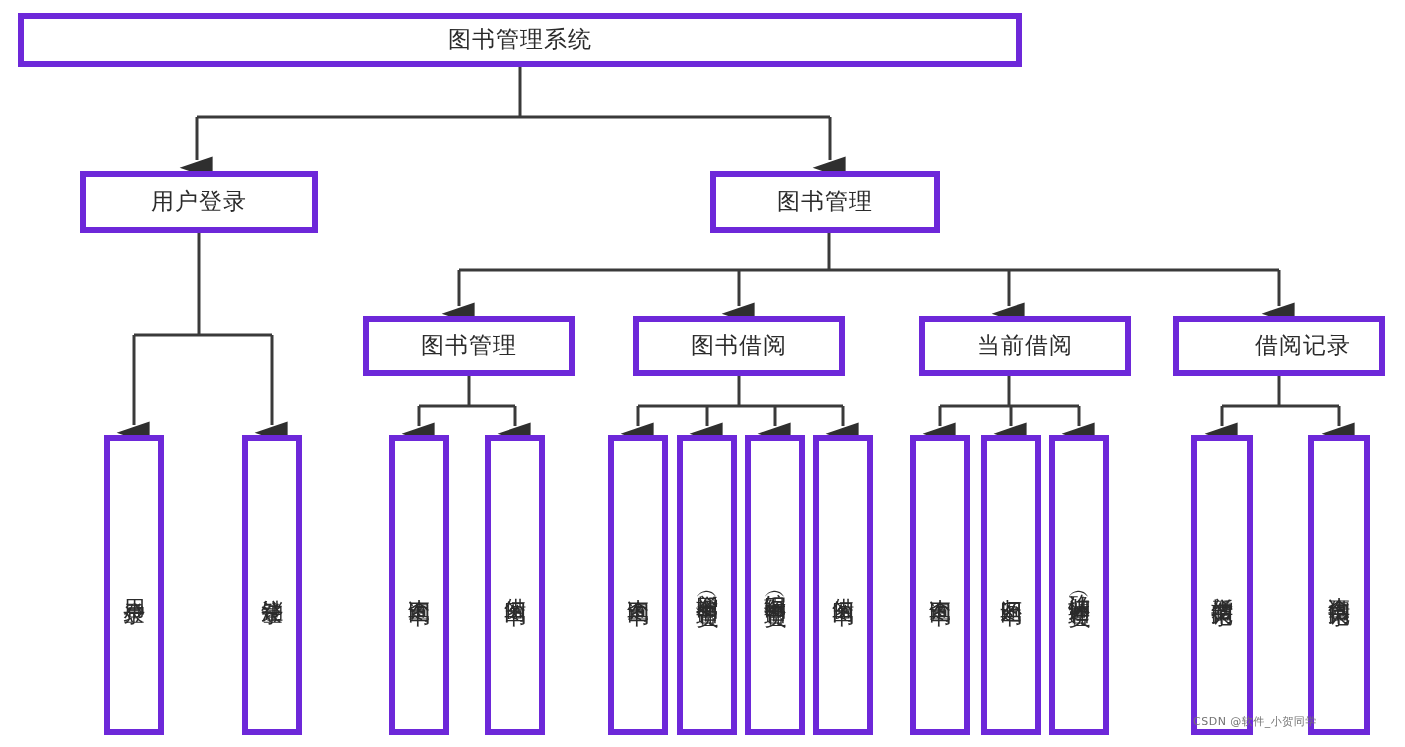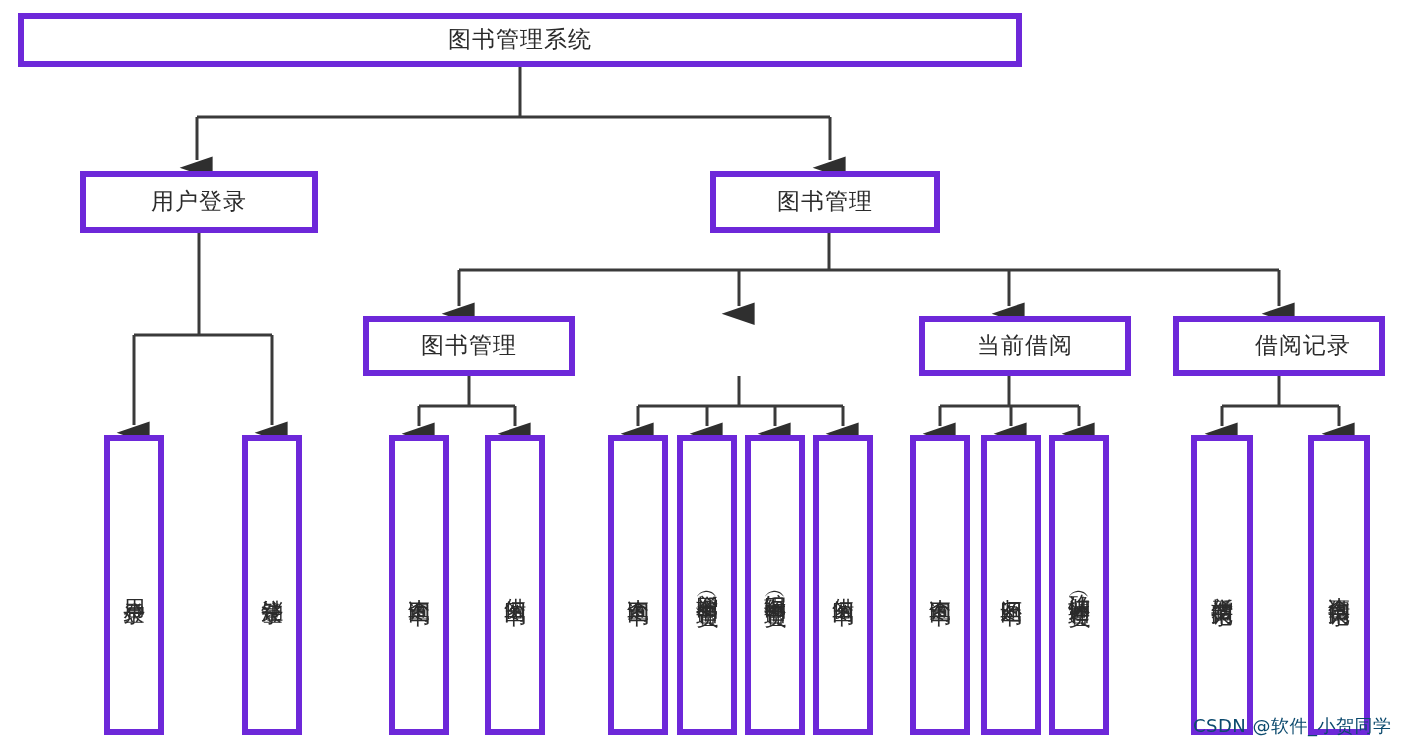--- a/index.html
+++ b/index.html
@@ -49,22 +49,22 @@
     padding: 6px 0;
     text-align: center;
   }
   .node.vert > span {
     writing-mode: vertical-rl;
     text-orientation: upright;
     display: block;
   }
   .watermark {
     position: absolute;
-    color: #0c4a6e;
-    font-size: 18px;
+    color: #737373;
+    font-size: 11px;
     letter-spacing: 0.5px;
     white-space: nowrap;
     user-select: none;
   }
 </style>
 </head>
 <body>
 
 <div id="stage">
 
@@ -125,20 +125,23 @@
   <div class="node horiz" id="node-l2-0" style="left: 80px; top: 171px; width: 238px; height: 62px;">
     <span>用户登录</span>
   </div>
   <div class="node horiz" id="node-l2-1" style="left: 710px; top: 171px; width: 230px; height: 62px;">
     <span>图书管理</span>
   </div>
 
   <div class="node horiz" id="node-l3-0" style="left: 363px; top: 316px; width: 212px; height: 60px;">
     <span>图书管理</span>
   </div>
+  <div class="node horiz" id="node-l3-1" style="left: 633px; top: 316px; width: 212px; height: 60px;">
+    <span>图书借阅</span>
+  </div>
   <div class="node horiz" id="node-l3-2" style="left: 903px; top: 316px; width: 212px; height: 60px; margin-left: 16px;">
     <span>当前借阅</span>
   </div>
   <div class="node horiz" id="node-l3-3" style="left: 1173px; top: 316px; width: 212px; height: 60px; padding-left: 48px;">
     <span>借阅记录</span>
   </div>
 
   <div class="node vert" id="node-leaf-0" style="left: 104px; top: 435px; width: 60px; height: 300px;">
     <span>用户登录</span>
   </div>

